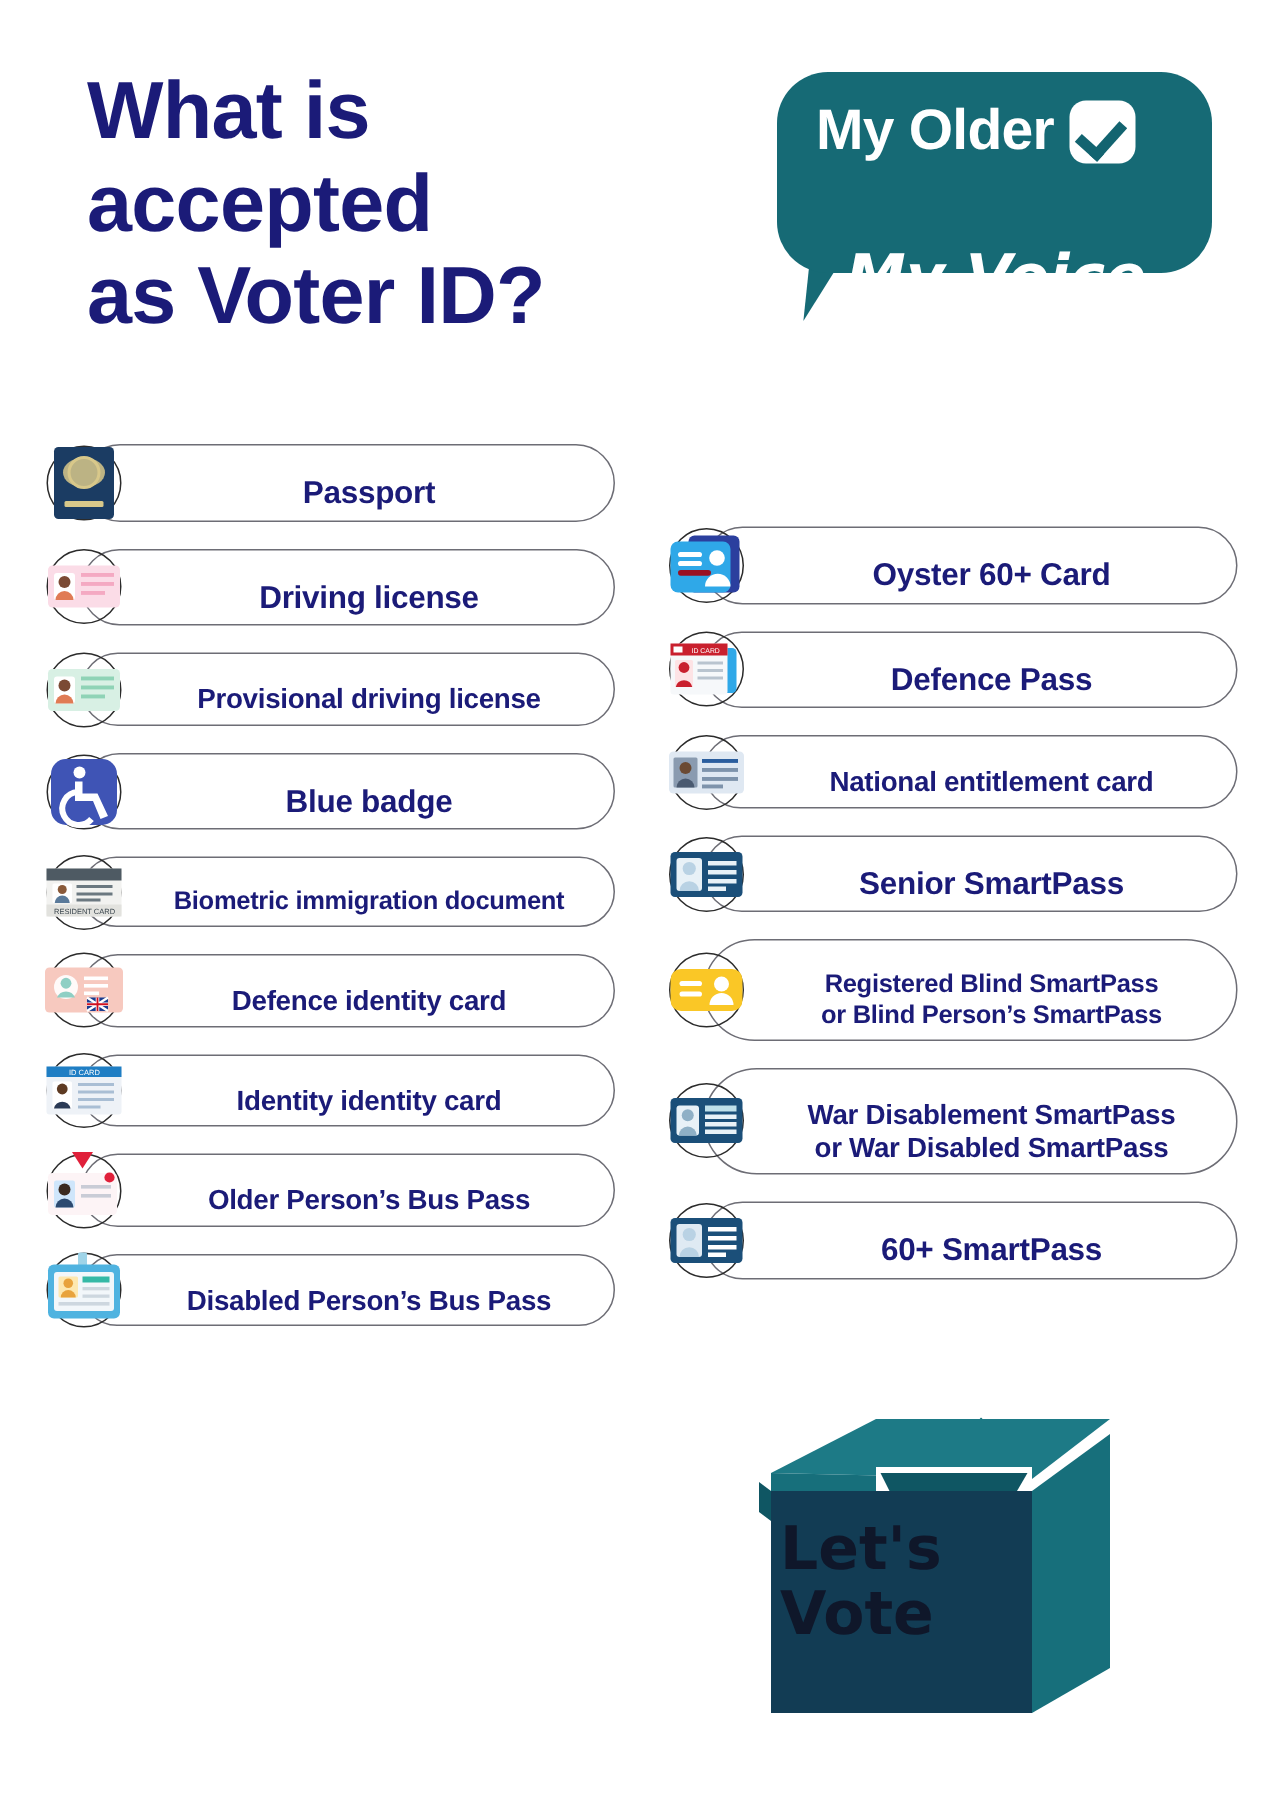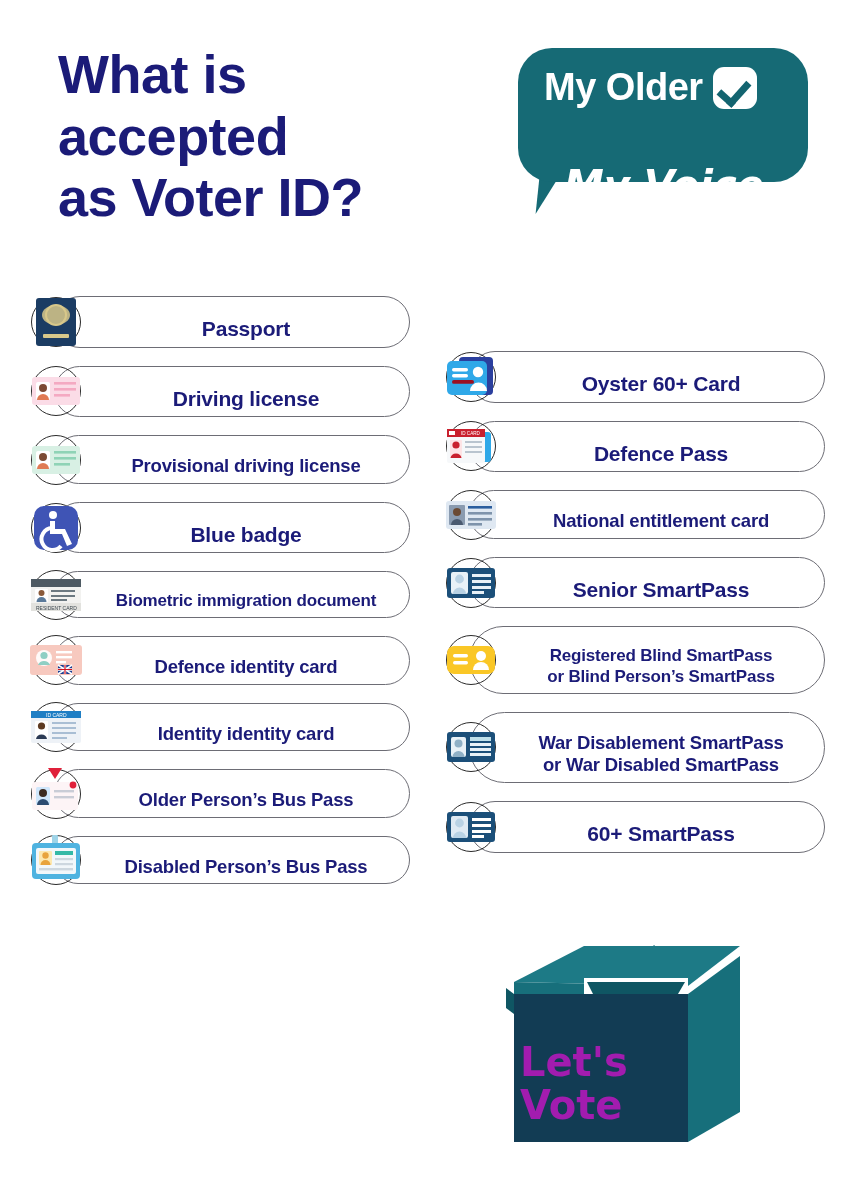--- a/index.html
+++ b/index.html
@@ -180,23 +180,23 @@
     position: absolute;
     left: 492px;
     top: 916px;
     width: 270px;
     height: 250px;
   }
   #ballot-box svg { width: 270px; height: 250px; display: block; }
   #ballot-text {
     position: absolute;
     left: 520px;
-    top: 1041px;
+    top: 1012px;
     width: 175px;
-    color: #a21caf;
+    color: #0f172a;
     font-size: 40px;
     font-weight: 700;
     line-height: 1.08;
     font-family: "DejaVu Sans", sans-serif;
     white-space: pre-line;
     text-align: left;
   }
 </style>
 </head>
 <body>

